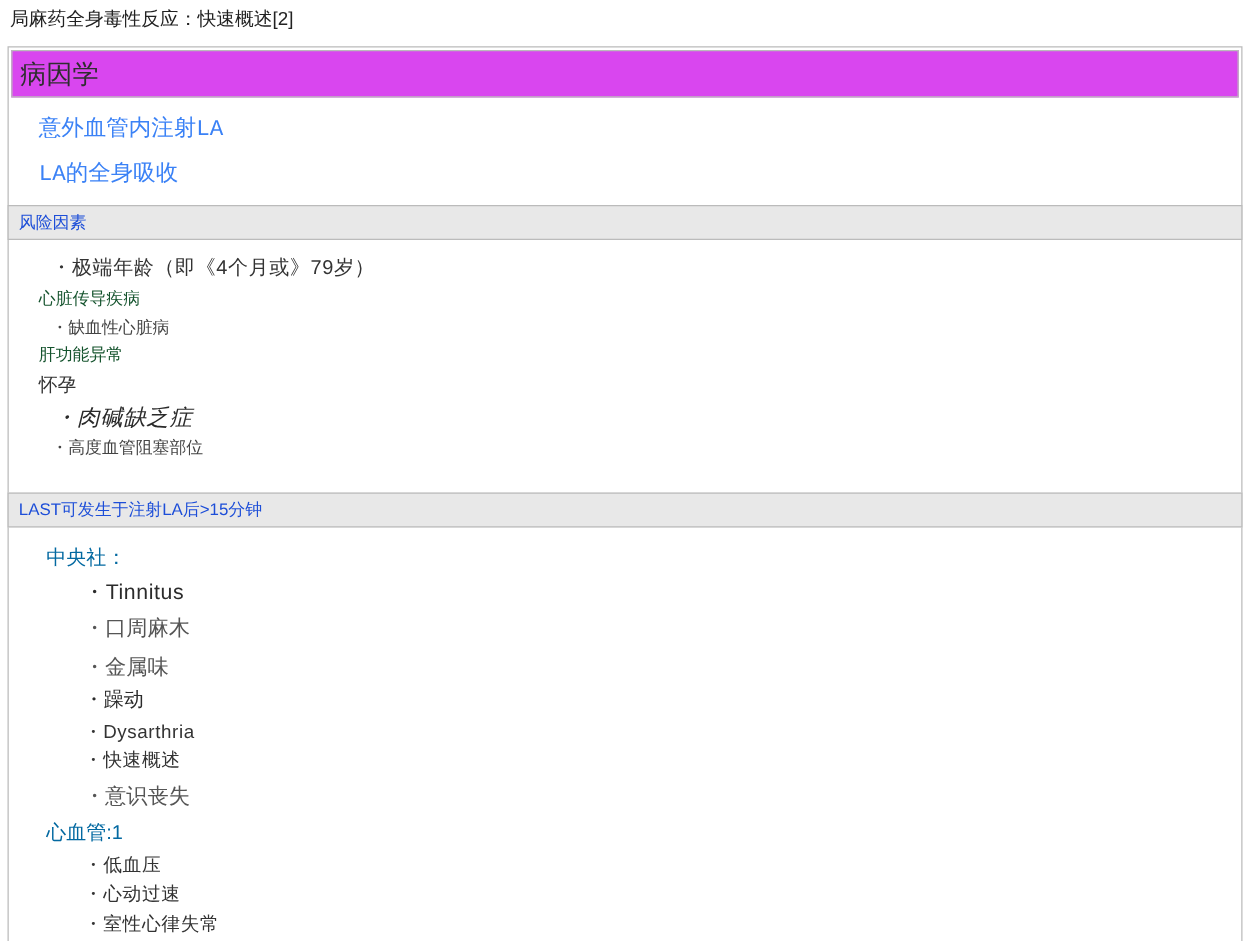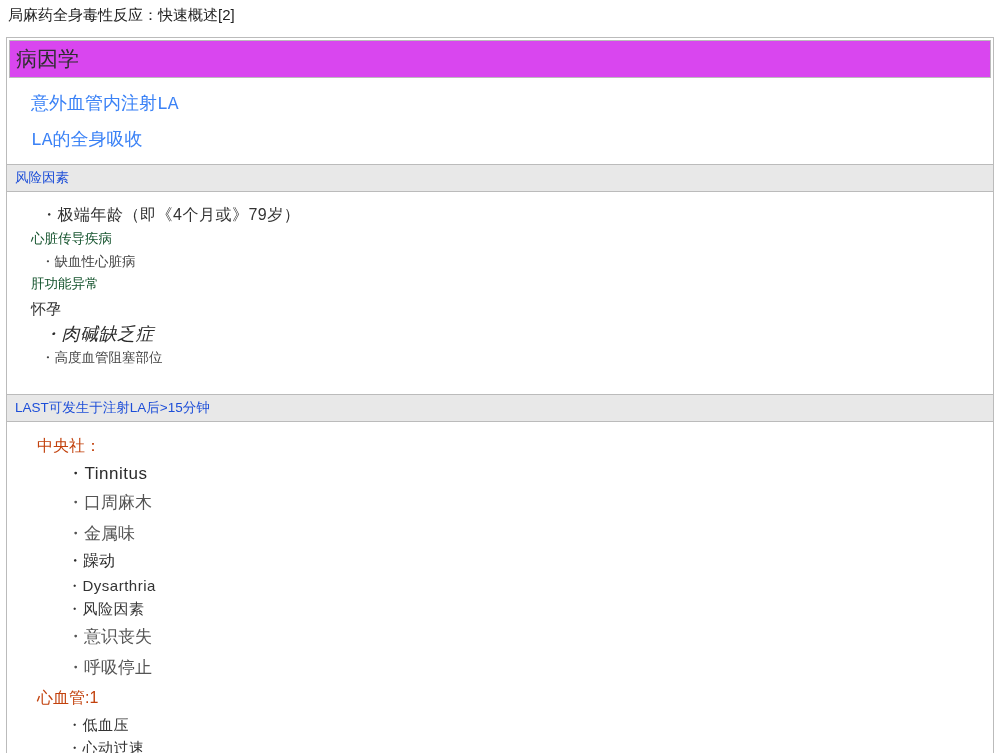--- a/index.html
+++ b/index.html
@@ -79,21 +79,21 @@
     line-height: 1.4;
     padding-left: 12px;
     letter-spacing: 0.5px;
     font-style: italic;
   }
   .signs-block {
     padding: 10px 16px 8px 30px;
   }
   .signs-block .cat {
     font-size: 16px;
-    color: #c2410c;
+    color: #0369a1;
     margin-top: 4px;
     margin-bottom: 4px;
   }
   .signs-block .s-list {
     padding-left: 30px;
   }
   .signs-block .s-xl {
     font-size: 17px;
     color: #2b2b2b;
     line-height: 1.5;
@@ -149,23 +149,22 @@
 
   <div class="subheader">LAST可发生于注射LA后&gt;15分钟</div>
   <div class="signs-block">
     <div class="cat">中央社：</div>
     <div class="s-list" id="cns-list">
         <div class="s-xl">・Tinnitus</div>
         <div class="s-sm">・口周麻木</div>
         <div class="s-sm">・金属味</div>
         <div class="s-lg">・躁动</div>
         <div class="s-md">・Dysarthria</div>
-        <div class="s-md">・风险因素</div>
+        <div class="s-md">・快速概述</div>
         <div class="s-sm">・意识丧失</div>
-        <div class="s-sm">・呼吸停止</div>
       </div>
     <div class="cat">心血管:1</div>
     <div class="s-list cv" id="cv-list">
         <div class="cv-item">・低血压</div>
         <div class="cv-item">・心动过速</div>
         <div class="cv-item">・室性心律失常</div>
         <div class="cv-item">・心血管塌陷</div>
       </div>
   </div>
 

